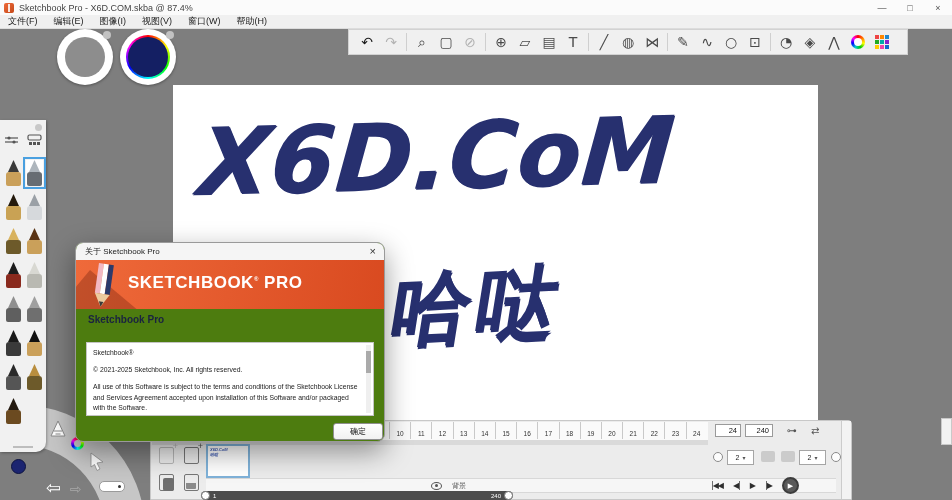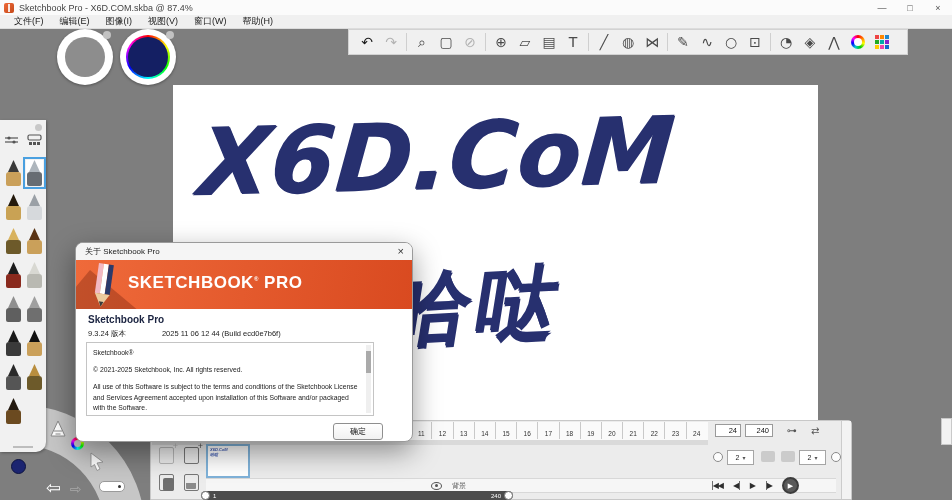--- a/index.html
+++ b/index.html
@@ -10,21 +10,21 @@
 
   
   #titlebar{left:0;top:0;width:952px;height:15px;background:#fbfbfb;display:flex;align-items:center;z-index:60;}
   #app-icon{width:10px;height:10px;margin:0 5px 0 4px;border-radius:2px;
     background:linear-gradient(135deg,#ef6a3a,#c44818);position:relative;}
   #app-icon::after{content:"";position:absolute;left:4px;top:1px;width:2px;height:8px;background:#fff;opacity:.85;}
   #window-title{font-size:9px;color:#444;}
   #win-controls{margin-left:auto;display:flex;height:15px;}
   .winbtn{width:28px;height:15px;display:flex;align-items:center;justify-content:center;font-size:9px;color:#555;}
   #menubar{left:0;top:15px;width:952px;height:14px;background:#f0f0f0;border-bottom:1px solid #dcdcdc;
-    display:flex;align-items:center;padding-left:6px;box-sizing:border-box;z-index:60;}
+    display:flex;align-items:center;box-sizing:border-box;z-index:60;}
   .menu-item{font-size:9px;color:#222;padding:0 8px;}
 
   
   #canvas{left:173px;top:85px;width:645px;height:360px;background:#ffffff;z-index:1;}
   #hand1{position:absolute;left:26px;top:18px;font-size:92px;font-weight:bold;font-style:italic;
     color:#27306f;transform:rotate(-1.5deg) skewX(-6deg);white-space:nowrap;letter-spacing:1px;
     font-family:"DejaVu Sans",sans-serif;text-shadow:1px 1px 0 #27306f;}
   #hand2{position:absolute;left:218px;top:168px;font-size:80px;font-weight:bold;
     color:#27306f;transform:rotate(-3deg) skewX(-12deg);white-space:nowrap;letter-spacing:6px;
     text-shadow:1px 2px 0 #27306f;}
@@ -120,21 +120,21 @@
   .dd .caret{font-size:6px;color:#555;font-family:"DejaVu Sans",sans-serif;}
   .ghost{position:absolute;width:14px;height:11px;background:#cbcbcb;border-radius:2px;filter:blur(.4px);}
   #playback{position:absolute;left:560px;top:56px;width:130px;display:flex;align-items:center;gap:10px;}
   .pb{font-size:8px;color:#2e2e2e;font-family:"DejaVu Sans",sans-serif;letter-spacing:-1px;white-space:nowrap;}
   #bigplay{width:17px;height:17px;border-radius:50%;background:#5a5a5a;border:2px solid #3c3c3c;box-sizing:border-box;
     display:flex;align-items:center;justify-content:center;color:#fff;font-size:7px;font-family:"DejaVu Sans",sans-serif;}
   #fb-scroll{position:absolute;right:0;top:0;width:9px;height:78px;background:#f3f3f3;border-left:1px solid #ccc;}
   #right-strip{left:941px;top:418px;width:11px;height:27px;background:#f2f2f2;border:1px solid #c9c9c9;z-index:8;box-sizing:border-box;}
 
   
-  #dialog{left:75px;top:242px;width:338px;height:200px;background:#ffffff;border:1px solid #9a9a9a;
+  #dialog{left:75px;top:242px;width:310px;height:200px;background:#4d7c0f;border:1px solid #9a9a9a;
     border-radius:8px;box-shadow:0 10px 28px rgba(0,0,0,.4);z-index:40;overflow:hidden;box-sizing:border-box;}
   #dlg-titlebar{height:17px;display:flex;align-items:center;background:#f5f5f5;}
   #dlg-title{font-size:8px;color:#222;margin-left:9px;}
   #dlg-close{margin-left:auto;margin-right:8px;font-size:11px;color:#333;line-height:11px;}
   #banner{position:relative;height:49px;background:linear-gradient(100deg,#ef6a3a,#d94a20);overflow:hidden;}
   #banner-shadow{position:absolute;left:14px;top:10px;width:120px;height:70px;background:rgba(90,20,5,.30);
     transform:rotate(40deg);transform-origin:top left;}
   #banner-title{position:absolute;left:52px;top:13px;color:#fff;font-size:17px;font-weight:bold;letter-spacing:.5px;}
   #banner-title sup{font-size:6px;}
   #dlg-appname{position:absolute;left:12px;top:71px;font-size:10px;font-weight:bold;color:#1a2340;}
@@ -411,24 +411,20 @@
           <rect x="20" y="2" width="5" height="30" fill="#2b3a6b"></rect>
           <polygon points="10,32 25,32 17.5,45" fill="#eccb9e"></polygon>
           <polygon points="15.2,39.8 19.8,39.8 17.5,45" fill="#3a3a3a"></polygon>
         </g>
       </svg>
       <span id="banner-title">
         <span>SKETCHBOOK</span><sup>®</sup><span> PRO</span>
       </span>
     </div>
     <span id="dlg-appname">Sketchbook Pro</span>
-    <span id="dlg-verrow">
-      <span>9.3.24 版本</span>
-      <span>2025 11 06 12 44 (Build ecd0e7b6f)</span>
-    </span>
     <div id="license">
       <p>Sketchbook®</p>
         <p>© 2021-2025 Sketchbook, Inc. All rights reserved.</p>
         <p>All use of this Software is subject to the terms and conditions of the Sketchbook License and Services Agreement accepted upon installation of this Software and/or packaged with the Software.</p>
         <div id="lic-scroll">
         <span id="lic-thumb"></span>
       </div>
     </div>
     <span id="ok-btn">确定</span>
   </div>

